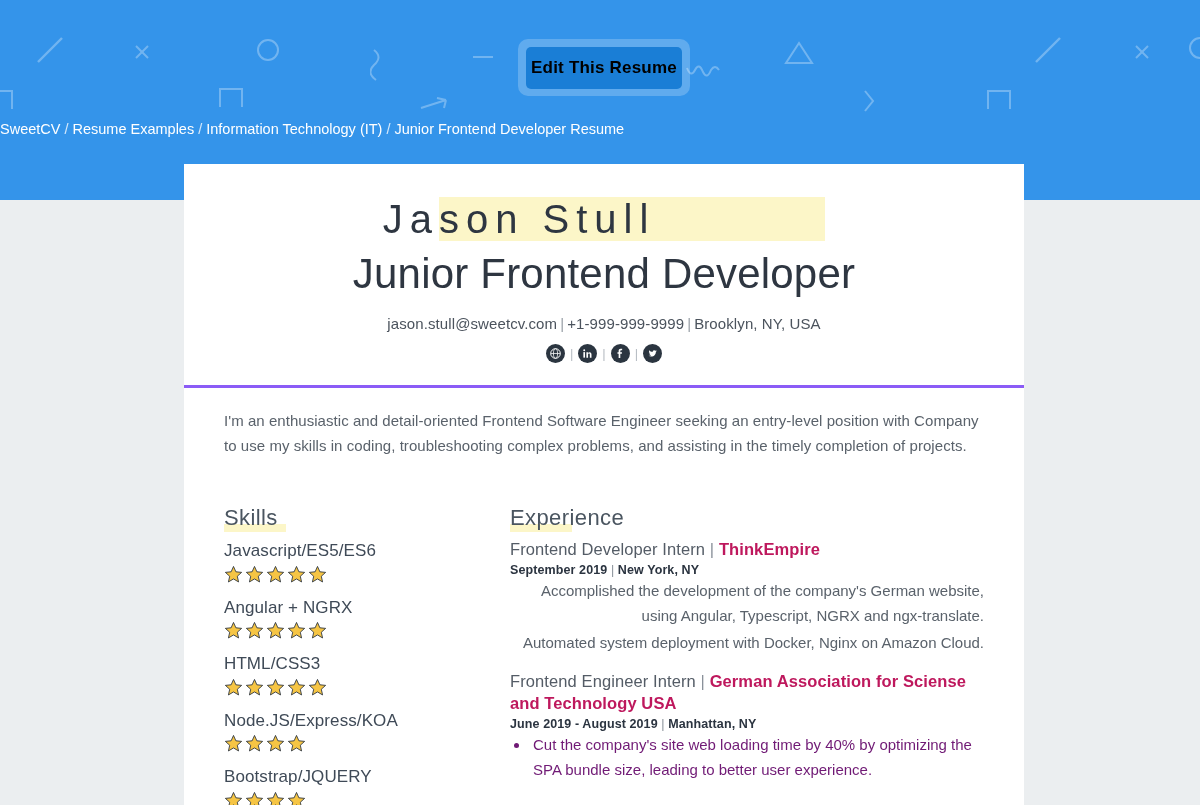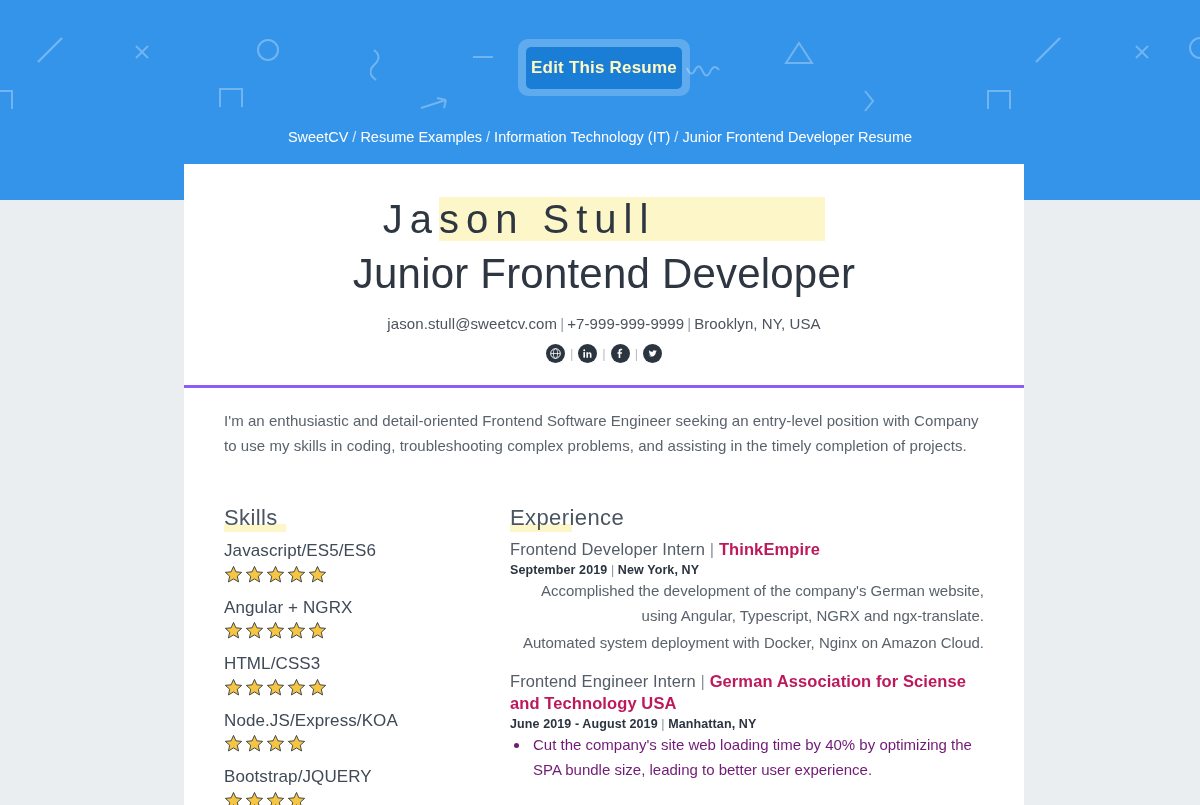--- a/index.html
+++ b/index.html
@@ -46,38 +46,37 @@
     align-items: center;
     justify-content: center;
     z-index: 4;
   }
   .edit-btn {
     width: 156px;
     height: 42px;
     border: none;
     border-radius: 5px;
     background: #1a7ed6;
-    color: #fef9c3;
+    color: #000000;
     font-family: "Liberation Sans", sans-serif;
     font-size: 17px;
     font-weight: 700;
     letter-spacing: .2px;
     cursor: pointer;
     line-height: 42px;
     text-align: center;
     padding: 0;
   }
 
   
   .breadcrumb {
     position: absolute;
-    top: 129px;
+    top: 121px;
     left: 0;
     width: 1200px;
-    text-align: center;
     font-size: 14.5px;
     color: #ffffff;
     z-index: 4;
     white-space: nowrap;
   }
   .breadcrumb a {
     color: #ffffff;
     text-decoration: none;
   }
   .breadcrumb .sep {
@@ -335,21 +334,21 @@
   </nav>
 </div>
 
 <div class="resume">
 
   <div class="resume-head">
     <div class="name"><span>Ja</span><span class="hl">son Stull</span></div>
     <div class="job-title">Junior Frontend Developer</div>
 
     <div class="contact-line">
-      <span>jason.stull@sweetcv.com</span><span class="bar">|</span><span>+7-999-999-9999</span><span class="bar">|</span><span>Brooklyn, NY, USA</span>
+      <span>jason.stull@sweetcv.com</span><span class="bar">|</span><span>+1-999-999-9999</span><span class="bar">|</span><span>Brooklyn, NY, USA</span>
     </div>
 
     <div class="socials">
       <span class="soc">
         <svg width="11" height="11" viewBox="0 0 16 16">
             <circle cx="8" cy="8" r="7" fill="none" stroke="#ffffff" stroke-width="1.4"></circle>
             <ellipse cx="8" cy="8" rx="3" ry="7" fill="none" stroke="#ffffff" stroke-width="1.1"></ellipse>
             <line x1="1" y1="8" x2="15" y2="8" stroke="#ffffff" stroke-width="1.1"></line>
           </svg>
       </span>

